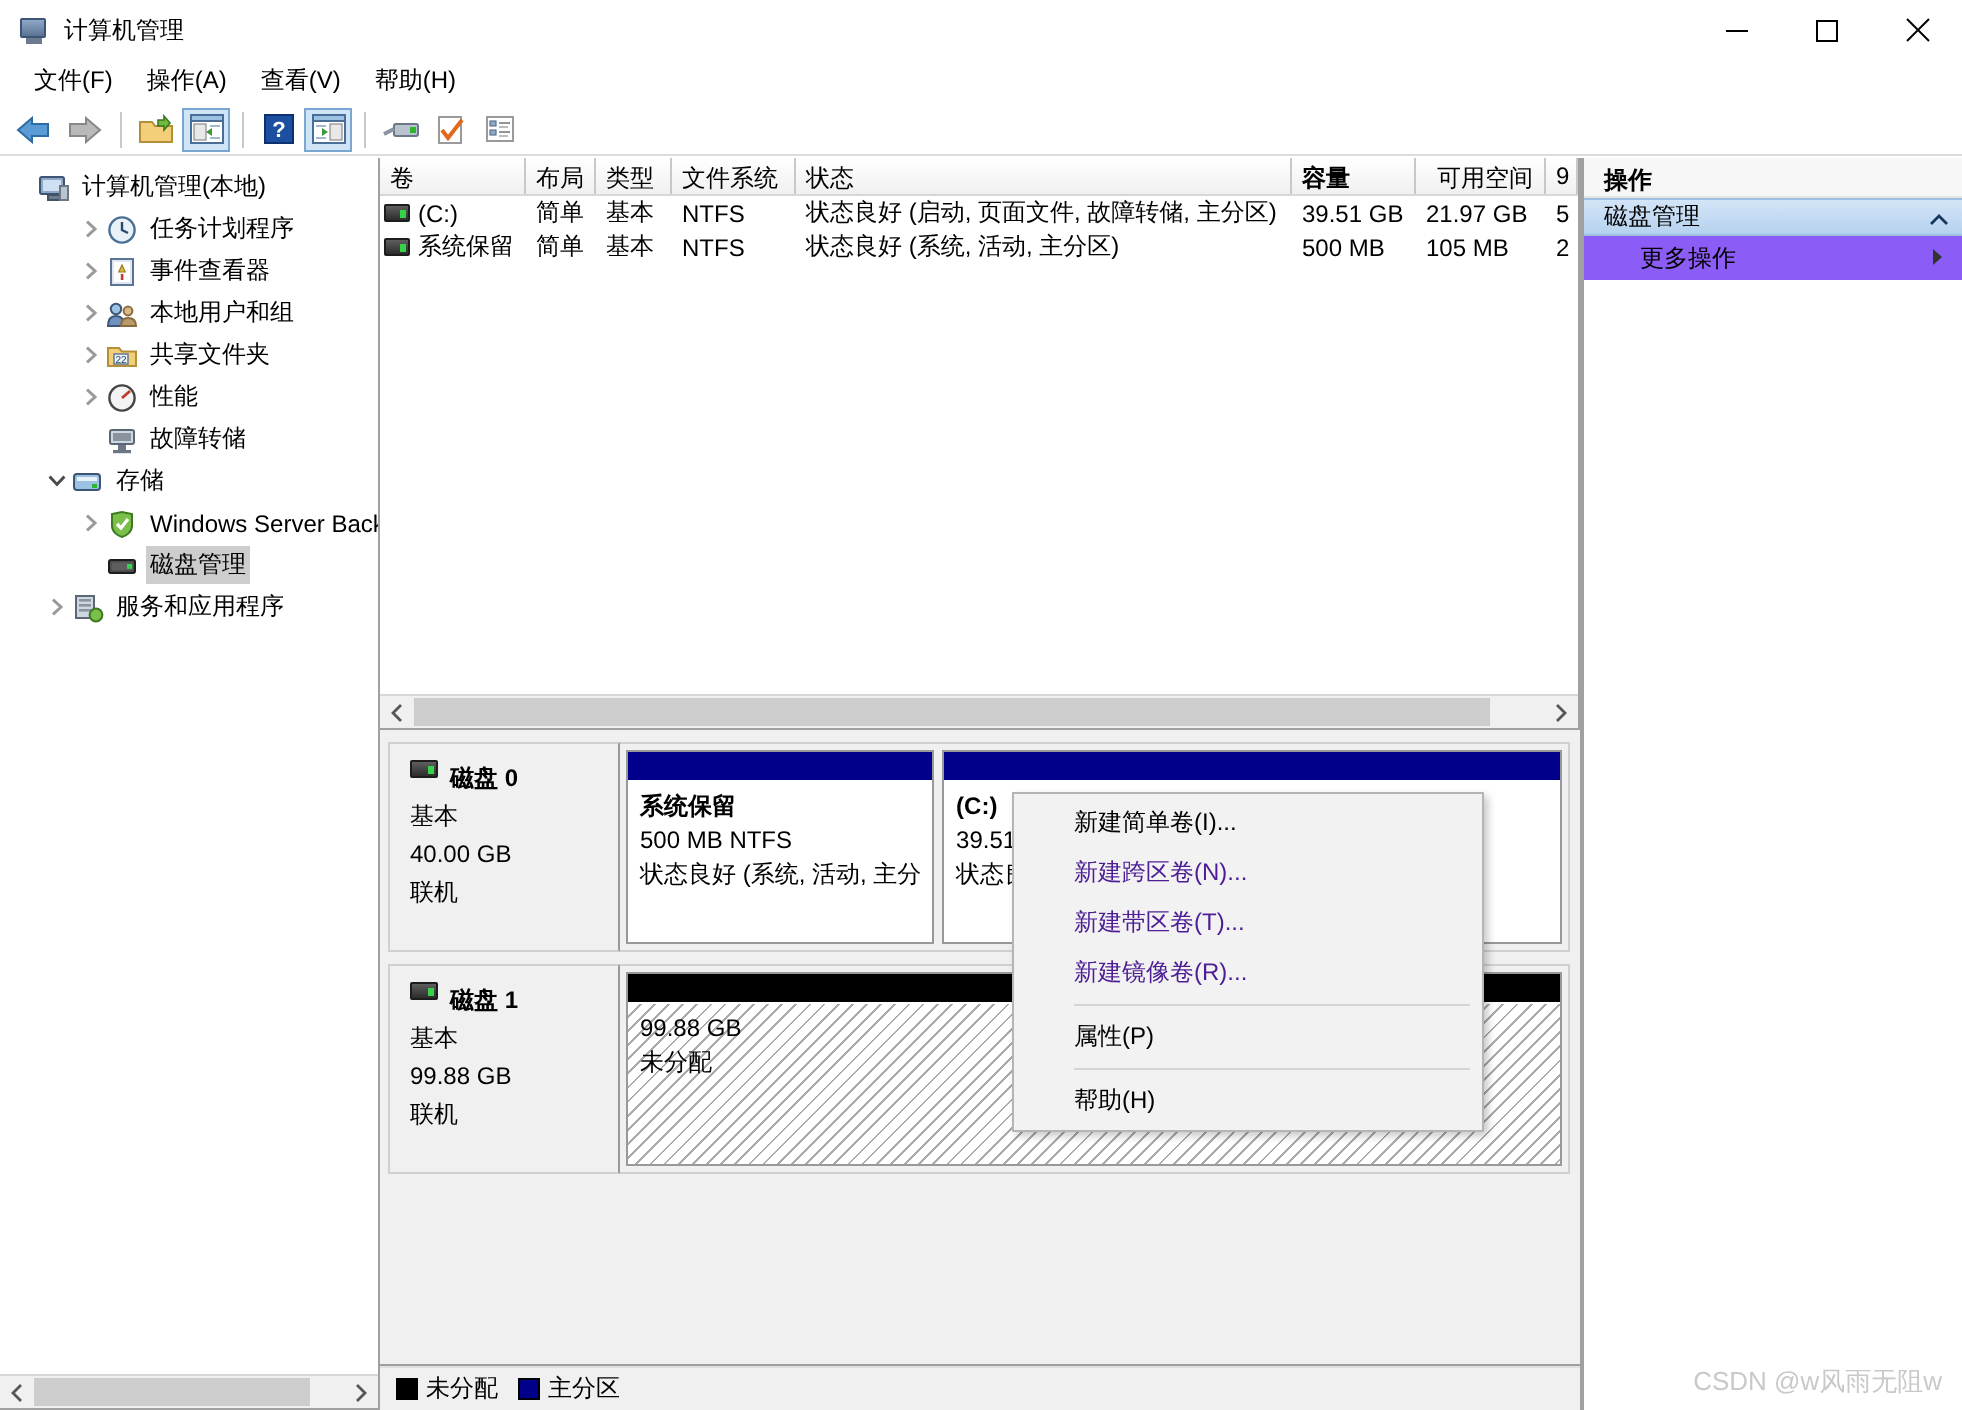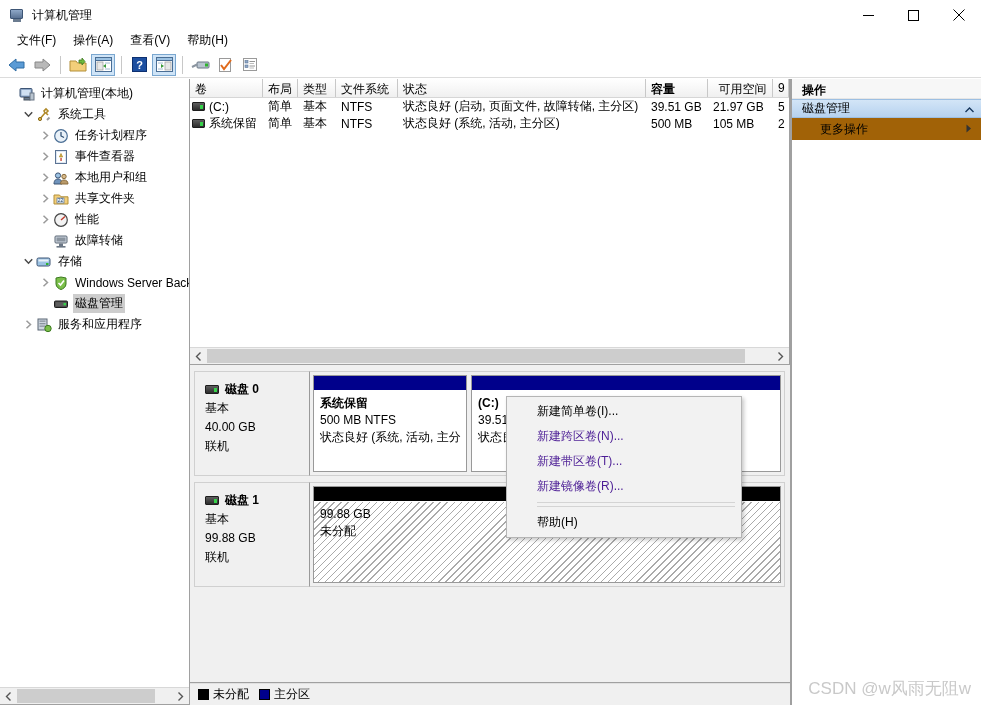--- a/index.html
+++ b/index.html
@@ -225,21 +225,21 @@
   }
   .disk-info {
     width: 116px; flex: none;
     background: #f0f0f0;
     border: 1px solid #d0d0d0;
     border-right: 1px solid #9a9a9a;
     padding: 8px 0 0 10px;
     font-size: 12px;
     line-height: 19px;
   }
-  .disk-title { display: flex; align-items: center; font-weight: bold; }
+  .disk-title { display: flex; font-weight: bold; }
   .disk-icon {
     width: 14px; height: 9px; flex: none; margin-right: 6px;
     background: linear-gradient(#5e5e5e, #2c2c2c);
     border: 1px solid #1d1d1d; border-radius: 1px;
     position: relative;
   }
   .disk-icon::after {
     content: ""; position: absolute;
     right: 1px; top: 2px; width: 3px; height: 4px;
     background: #36d24a;
@@ -289,21 +289,21 @@
   }
   .legend-item { display: flex; align-items: center; margin-right: 10px; }
   .legend-swatch {
     width: 11px; height: 11px; margin-right: 4px;
     border: 1px solid #000;
   }
 
   
   #actions {
     width: 190px; flex: none;
-    background: #a16207;
+    background: #8b5cf6;
     border-left: 1px solid #a0a0a0;
     display: flex; flex-direction: column;
   }
   #actions-title {
     height: 20px;
     padding: 3px 0 0 10px;
     font-weight: bold;
     font-size: 12px;
     background: #f7f7f7;
     border-bottom: 1px solid #e6e6e6;
@@ -349,21 +349,21 @@
   .ctx-item.disabled { color: #4c1d95; }
   .ctx-sep {
     height: 1px; background: #d4d4d4;
     margin: 3px 6px 3px 30px;
   }
 
   
   #watermark {
     position: absolute;
     right: 10px; bottom: 5px;
-    font-size: 17px;
+    font-size: 13px;
     color: #c9c9c9;
     z-index: 60;
     white-space: nowrap;
   }
 
   
   .ico { display:block; }
 </style>
 </head>
 <body>
@@ -481,35 +481,20 @@
           <span class="tw-exp"></span>
           <span class="tw-icon">
             <svg class="ico" width="16" height="16" viewBox="0 0 16 16">
               <rect x="1" y="2.5" width="12" height="8.5" rx="1" fill="#8fa8c8" stroke="#3d5575"></rect>
               <rect x="2.5" y="4" width="9" height="5.5" fill="#cfe0f2"></rect>
               <rect x="5" y="11.5" width="6" height="2.5" fill="#6b7c90" stroke="#46525f"></rect>
               <rect x="11" y="7" width="4" height="7" fill="#b9c4cf" stroke="#6b7785"></rect>
             </svg>
           </span>
           <span class="tw-label">计算机管理(本地)</span>
-        </div>
-        <div class="tree-row" style="padding-left: 20px;">
-          <span class="tw-exp">
-            <svg width="9" height="7" viewBox="0 0 9 7">
-              <path d="M0.8,1.2 L4.5,5.2 L8.2,1.2" fill="none" stroke="#4a4a4a" stroke-width="1.5"></path>
-            </svg>
-          </span>
-          <span class="tw-icon">
-            <svg class="ico" width="16" height="16" viewBox="0 0 16 16">
-              <path d="M3,13 L9,6 L8,4 L10,2 L12,4 L10,6 L12,8" fill="none" stroke="#b08a2a" stroke-width="1.6"></path>
-              <path d="M11,13 L13.5,10.5" stroke="#9a9a9a" stroke-width="2"></path>
-              <circle cx="4" cy="12" r="1.6" fill="#e0b64a" stroke="#8a6c1c"></circle>
-            </svg>
-          </span>
-          <span class="tw-label">系统工具</span>
         </div>
         <div class="tree-row" style="padding-left: 37px;">
           <span class="tw-exp">
             <svg width="7" height="9" viewBox="0 0 7 9">
               <path d="M1.5,0.8 L5.5,4.5 L1.5,8.2" fill="none" stroke="#9a9a9a" stroke-width="1.5"></path>
             </svg>
           </span>
           <span class="tw-icon">
             <svg class="ico" width="16" height="16" viewBox="0 0 16 16">
               <circle cx="8" cy="8" r="6.3" fill="#e9f1f8" stroke="#4a6e95" stroke-width="1.2"></circle>
@@ -810,17 +795,18 @@
     <div id="actions-body"></div>
   </div>
 </div>
 
 <div id="ctx-menu">
     <div class="ctx-item">新建简单卷(I)...</div>
     <div class="ctx-item disabled">新建跨区卷(N)...</div>
     <div class="ctx-item disabled">新建带区卷(T)...</div>
     <div class="ctx-item disabled">新建镜像卷(R)...</div>
     <div class="ctx-sep"></div>
+    <div class="ctx-item">属性(P)</div>
     <div class="ctx-sep"></div>
     <div class="ctx-item">帮助(H)</div>
   </div>
 
 <div id="watermark">CSDN @w风雨无阻w</div>
 
 </body></html>

